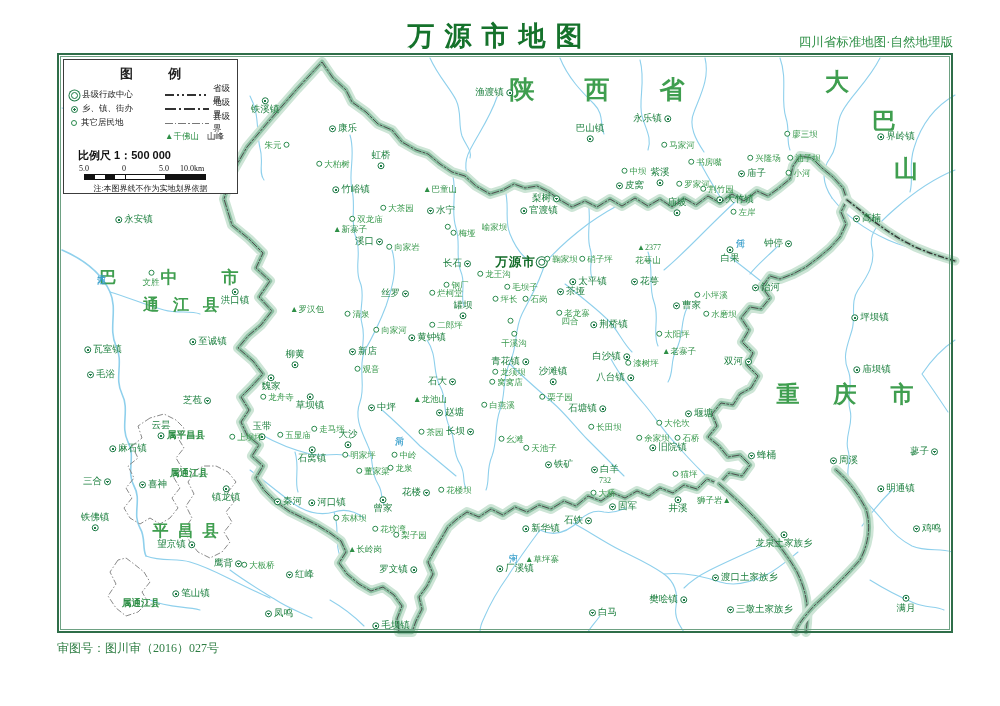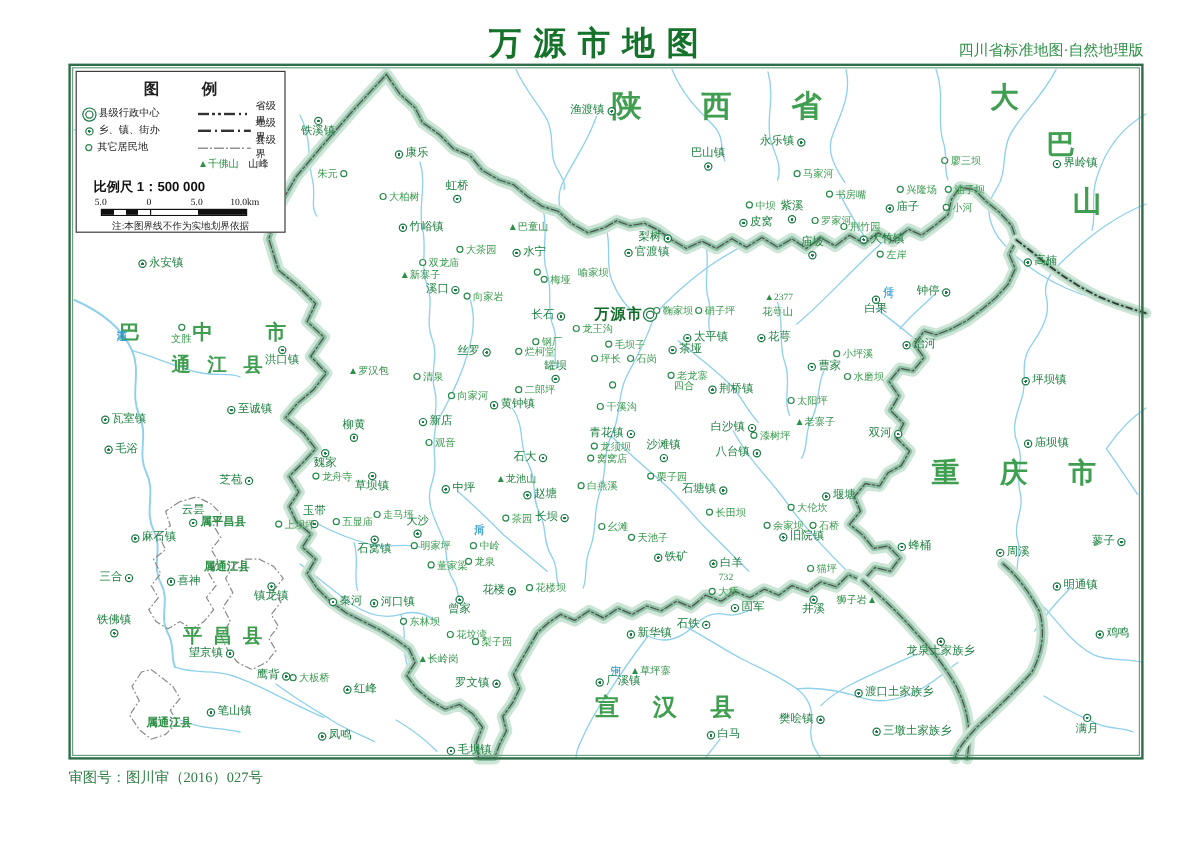--- a/index.html
+++ b/index.html
@@ -157,23 +157,20 @@
       </span>
       <span class="lbl k-big" style="left: 884px; top: 121px; font-size: 24px;">
         <i class="t">巴</i>
       </span>
       <span class="lbl k-big" style="left: 906px; top: 169px; font-size: 24px;">
         <i class="t">山</i>
       </span>
       <span class="lbl k-big" style="left: 862px; top: 394px; font-size: 23px; letter-spacing: 34px;">
         <i class="t">重庆市</i>
       </span>
-      <span class="lbl k-big" style="left: 568px; top: 590px; font-size: 20px; letter-spacing: 28px;">
-        <i class="t">宣汉县</i>
-      </span>
       <span class="lbl k-big" style="left: 190px; top: 531px; font-size: 16px; letter-spacing: 9px;">
         <i class="t">平昌县</i>
       </span>
       <span class="lbl k-big" style="left: 188px; top: 305px; font-size: 16px; letter-spacing: 14px;">
         <i class="t">通江县</i>
       </span>
       <span class="lbl k-big" style="left: 191px; top: 277px; font-size: 17px; letter-spacing: 44px;">
         <i class="t">巴中市</i>
       </span>
       <span class="lbl k-city" style="left: 520px; top: 262px;">
@@ -367,21 +364,21 @@
         <i class="t">石岗</i>
       </span>
       <span class="lbl k-vil" style="left: 543px; top: 321px; gap: 48px;">
         <b class="sym s-vil"></b>
         <i class="t">四合</i>
       </span>
       <span class="lbl k-vil" style="left: 573px; top: 313px;">
         <b class="sym s-vil"></b>
         <i class="t">老龙寨</i>
       </span>
-      <span class="lbl k-vil" style="left: 514px; top: 339px;">
+      <span class="lbl k-vil" style="left: 514px; top: 339px; flex-direction: column;">
         <b class="sym s-vil"></b>
         <i class="t">干溪沟</i>
       </span>
       <span class="lbl k-town" style="left: 609px; top: 325px;">
         <b class="sym s-town"></b>
         <i class="t">荆桥镇</i>
       </span>
       <span class="lbl k-town" style="left: 363px; top: 352px;">
         <b class="sym s-town"></b>
         <i class="t">新店</i>
@@ -897,21 +894,21 @@
           <span class="mk">山峰</span>
         </div>
       </div>
     </div>
     <div class="lg-scaletitle">比例尺 1：500 000</div>
     <div class="scalebar">
       <div class="sb-ticks">
           <span style="left: 0px;">5.0</span>
           <span style="left: 40px;">0</span>
           <span style="left: 80px;">5.0</span>
-          <span style="left: 120px; text-align: right;">10.0km</span>
+          <span style="left: 108px; text-align: right;">10.0km</span>
         </div>
       <div class="sb-bar">
         <div class="sb-b" style="width:10px"></div>
           <div class="sb-w" style="width:10px"></div>
         <div class="sb-b" style="width:10px"></div>
           <div class="sb-w" style="width:10px"></div>
         <div class="sb-w" style="width:40px;border-left:1px solid #111"></div>
         <div class="sb-b" style="width:40px"></div>
       </div>
     </div>

